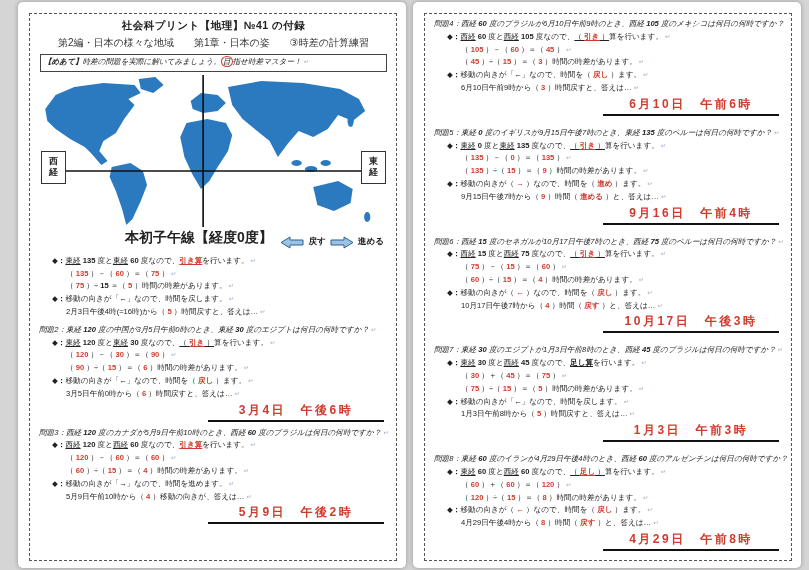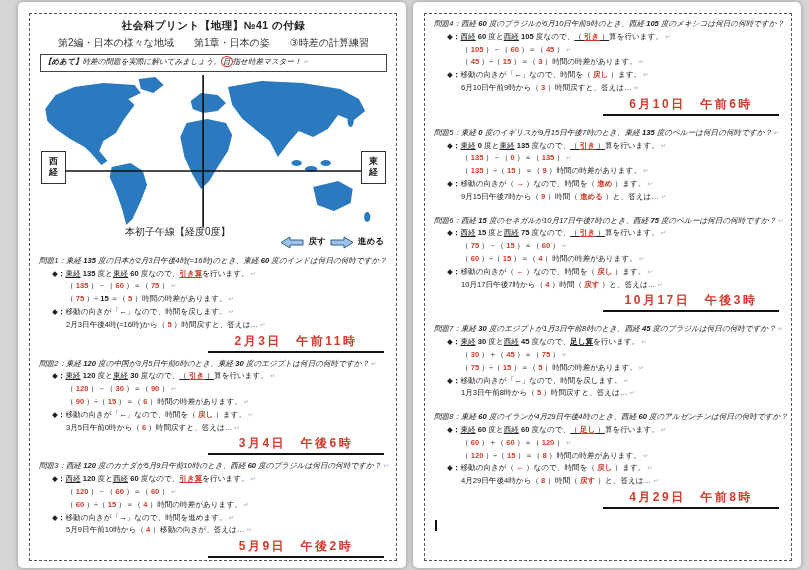--- a/index.html
+++ b/index.html
@@ -30,21 +30,21 @@
   
   .map-wrap{position:relative;height:176px;margin:0 0 4px;}
   .worldmap{position:absolute;left:0;top:0;width:100%;height:156px;}
   .dir-box{
     position:absolute;top:76px;width:17px;border:1.3px solid #333;background:#fff;
     font-size:9px;font-weight:bold;text-align:center;line-height:11.5px;
     padding:4px 3px;word-break:break-all;
   }
   .dir-box.west{left:2px;}
   .dir-box.east{right:2px;}
-  .map-caption{position:absolute;left:86px;bottom:12px;font-size:10px;font-weight:normal;white-space:nowrap;}
+  .map-caption{position:absolute;left:86px;bottom:4px;font-size:14px;font-weight:bold;white-space:nowrap;}
   .map-legend{position:absolute;right:4px;bottom:2px;display:flex;align-items:center;gap:4px;font-size:8.6px;font-weight:bold;}
   .block-arrow{display:block;}
   
   .line{font-size:7.6px;line-height:12.8px;white-space:nowrap;}
   .ind0{margin-left:0;font-style:italic;}
   .ind1{margin-left:13px;}
   .ind2{margin-left:27px;}
   .s-b{font-weight:bold;}
   .s-r{color:var(--red);font-weight:bold;}
   .s-u{text-decoration:underline;text-underline-offset:1px;}
@@ -106,29 +106,25 @@
           <span>戻す</span>
           <svg class="block-arrow" width="24" height="13" viewBox="0 0 24 13">
             <polygon points="23,6.5 14,1 14,4 1,4 1,9 14,9 14,12" fill="var(--arrow-fill)" stroke="var(--arrow-stroke)" stroke-width="1"></polygon>
           </svg>
           <span>進める</span>
         </div>
       </div>
 
       <div id="problems-left">
           <div class="problem">
-            <div class="line ind0"><span>問題1：東経 </span><span class="s-b">135</span><span> 度の日本が2月3日午後4時(=16時)のとき、東経 </span><span class="s-b">60</span><span> 度のインドは何日の何時ですか？</span></div>
             <div class="line ind1"><span class="s-b">◆：</span><span class="s-u">東経</span><span> </span><span class="s-b">135</span><span> 度と</span><span class="s-u">東経</span><span> </span><span class="s-b">60</span><span> 度なので、</span><span class="s-ru">引き算</span><span>を行います。</span><span class="crlf">↵</span></div>
             <div class="line ind2"><span>（ </span><span class="s-r">135</span><span> ）－（ </span><span class="s-r">60</span><span> ）＝（ </span><span class="s-r">75</span><span> ）</span><span class="crlf">↵</span></div>
             <div class="line ind2"><span>（ </span><span class="s-r">75</span><span> ）÷ </span><span class="s-b">15</span><span> ＝（ </span><span class="s-r">5</span><span> ）時間の時差があります。</span><span class="crlf">↵</span></div>
             <div class="line ind1"><span class="s-b">◆：</span><span>移動の向きが「←」なので、時間を戻します。</span><span class="crlf">↵</span></div>
             <div class="line ind2"><span>2月3日午後4時(=16時)から（ </span><span class="s-r">5</span><span> ）時間戻すと、答えは…</span><span class="crlf">↵</span></div>
-            <div class="answer-row">
-              <div class="answer">2月3日　午前11時</div>
-            </div>
           </div>
           <div class="problem">
             <div class="line ind0"><span>問題2：東経 </span><span class="s-b">120</span><span> 度の中国が3月5日午前0時のとき、東経 </span><span class="s-b">30</span><span> 度のエジプトは何日の何時ですか？</span><span class="crlf">↵</span></div>
             <div class="line ind1"><span class="s-b">◆：</span><span class="s-u">東経</span><span> </span><span class="s-b">120</span><span> 度と</span><span class="s-u">東経</span><span> </span><span class="s-b">30</span><span> 度なので、</span><span class="s-u">（ </span><span class="s-ru">引き</span><span class="s-u"> ）</span><span>算を行います。</span><span class="crlf">↵</span></div>
             <div class="line ind2"><span>（ </span><span class="s-r">120</span><span> ）－（ </span><span class="s-r">30</span><span> ）＝（ </span><span class="s-r">90</span><span> ）</span><span class="crlf">↵</span></div>
             <div class="line ind2"><span>（ </span><span class="s-r">90</span><span> ）÷（ </span><span class="s-r">15</span><span> ）＝（ </span><span class="s-r">6</span><span> ）時間の時差があります。</span><span class="crlf">↵</span></div>
             <div class="line ind1"><span class="s-b">◆：</span><span>移動の向きが「←」なので、時間を（ </span><span class="s-r">戻し</span><span> ）ます。</span><span class="crlf">↵</span></div>
             <div class="line ind2"><span>3月5日午前0時から（ </span><span class="s-r">6</span><span> ）時間戻すと、答えは…</span><span class="crlf">↵</span></div>
             <div class="answer-row">
               <div class="answer">3月4日　午後6時</div>
@@ -163,39 +159,45 @@
               <div class="answer">6月10日　午前6時</div>
             </div>
           </div>
           <div class="problem">
             <div class="line ind0"><span>問題5：東経 </span><span class="s-b">0</span><span> 度のイギリスが9月15日午後7時のとき、東経 </span><span class="s-b">135</span><span> 度のペルーは何日の何時ですか？</span><span class="crlf">↵</span></div>
             <div class="line ind1"><span class="s-b">◆：</span><span class="s-u">東経</span><span> </span><span class="s-b">0</span><span> 度と</span><span class="s-u">東経</span><span> </span><span class="s-b">135</span><span> 度なので、</span><span class="s-u">（ </span><span class="s-ru">引き</span><span class="s-u"> ）</span><span>算を行います。</span><span class="crlf">↵</span></div>
             <div class="line ind2"><span>（ </span><span class="s-r">135</span><span> ）－（ </span><span class="s-r">0</span><span> ）＝（ </span><span class="s-r">135</span><span> ）</span><span class="crlf">↵</span></div>
             <div class="line ind2"><span>（ </span><span class="s-r">135</span><span> ）÷（ </span><span class="s-r">15</span><span> ）＝（ </span><span class="s-r">9</span><span> ）時間の時差があります。</span><span class="crlf">↵</span></div>
             <div class="line ind1"><span class="s-b">◆：</span><span>移動の向きが（ </span><span class="s-r">→</span><span> ）なので、時間を（ </span><span class="s-r">進め</span><span> ）ます。</span><span class="crlf">↵</span></div>
             <div class="line ind2"><span>9月15日午後7時から（ </span><span class="s-r">9</span><span> ）時間（ </span><span class="s-r">進める</span><span> ）と、答えは…</span><span class="crlf">↵</span></div>
+            <div class="answer-row">
+              <div class="answer">9月16日　午前4時</div>
+            </div>
           </div>
           <div class="problem">
             <div class="line ind0"><span>問題6：西経 </span><span class="s-b">15</span><span> 度のセネガルが10月17日午後7時のとき、西経 </span><span class="s-b">75</span><span> 度のペルーは何日の何時ですか？</span><span class="crlf">↵</span></div>
             <div class="line ind1"><span class="s-b">◆：</span><span class="s-u">西経</span><span> </span><span class="s-b">15</span><span> 度と</span><span class="s-u">西経</span><span> </span><span class="s-b">75</span><span> 度なので、</span><span class="s-u">（ </span><span class="s-ru">引き</span><span class="s-u"> ）</span><span>算を行います。</span><span class="crlf">↵</span></div>
             <div class="line ind2"><span>（ </span><span class="s-r">75</span><span> ）－（ </span><span class="s-r">15</span><span> ）＝（ </span><span class="s-r">60</span><span> ）</span><span class="crlf">↵</span></div>
             <div class="line ind2"><span>（ </span><span class="s-r">60</span><span> ）÷（ </span><span class="s-r">15</span><span> ）＝（ </span><span class="s-r">4</span><span> ）時間の時差があります。</span><span class="crlf">↵</span></div>
             <div class="line ind1"><span class="s-b">◆：</span><span>移動の向きが（ </span><span class="s-r">←</span><span> ）なので、時間を（ </span><span class="s-r">戻し</span><span> ）ます。</span><span class="crlf">↵</span></div>
             <div class="line ind2"><span>10月17日午後7時から（ </span><span class="s-r">4</span><span> ）時間（ </span><span class="s-r">戻す</span><span> ）と、答えは…</span><span class="crlf">↵</span></div>
             <div class="answer-row">
               <div class="answer">10月17日　午後3時</div>
             </div>
           </div>
           <div class="problem">
             <div class="line ind0"><span>問題7：東経 </span><span class="s-b">30</span><span> 度のエジプトが1月3日午前8時のとき、西経 </span><span class="s-b">45</span><span> 度のブラジルは何日の何時ですか？</span><span class="crlf">↵</span></div>
             <div class="line ind1"><span class="s-b">◆：</span><span class="s-u">東経</span><span> </span><span class="s-b">30</span><span> 度と</span><span class="s-u">西経</span><span> </span><span class="s-b">45</span><span> 度なので、</span><span class="s-bu">足し算</span><span>を行います。</span><span class="crlf">↵</span></div>
             <div class="line ind2"><span>（ </span><span class="s-r">30</span><span> ）＋（ </span><span class="s-r">45</span><span> ）＝（ </span><span class="s-r">75</span><span> ）</span><span class="crlf">↵</span></div>
             <div class="line ind2"><span>（ </span><span class="s-r">75</span><span> ）÷（ </span><span class="s-r">15</span><span> ）＝（ </span><span class="s-r">5</span><span> ）時間の時差があります。</span><span class="crlf">↵</span></div>
             <div class="line ind1"><span class="s-b">◆：</span><span>移動の向きが「←」なので、時間を戻します。</span><span class="crlf">↵</span></div>
             <div class="line ind2"><span>1月3日午前8時から（ </span><span class="s-r">5</span><span> ）時間戻すと、答えは…</span><span class="crlf">↵</span></div>
+            <div class="answer-row">
+              <div class="answer">1月3日　午前3時</div>
+            </div>
           </div>
           <div class="problem">
             <div class="line ind0"><span>問題8：東経 </span><span class="s-b">60</span><span> 度のイランが4月29日午後4時のとき、西経 </span><span class="s-b">60</span><span> 度のアルゼンチンは何日の何時ですか？</span></div>
             <div class="line ind1"><span class="s-b">◆：</span><span class="s-u">東経</span><span> </span><span class="s-b">60</span><span> 度と</span><span class="s-u">西経</span><span> </span><span class="s-b">60</span><span> 度なので、</span><span class="s-u">（ </span><span class="s-ru">足し</span><span class="s-u"> ）</span><span>算を行います。</span><span class="crlf">↵</span></div>
             <div class="line ind2"><span>（ </span><span class="s-r">60</span><span> ）＋（ </span><span class="s-r">60</span><span> ）＝（ </span><span class="s-r">120</span><span> ）</span><span class="crlf">↵</span></div>
             <div class="line ind2"><span>（ </span><span class="s-r">120</span><span> ）÷（ </span><span class="s-r">15</span><span> ）＝（ </span><span class="s-r">8</span><span> ）時間の時差があります。</span><span class="crlf">↵</span></div>
             <div class="line ind1"><span class="s-b">◆：</span><span>移動の向きが（ </span><span class="s-r">←</span><span> ）なので、時間を（ </span><span class="s-r">戻し</span><span> ）ます。</span><span class="crlf">↵</span></div>
             <div class="line ind2"><span>4月29日午後4時から（ </span><span class="s-r">8</span><span> ）時間（ </span><span class="s-r">戻す</span><span> ）と、答えは…</span><span class="crlf">↵</span></div>
             <div class="answer-row">
               <div class="answer">4月29日　午前8時</div>

